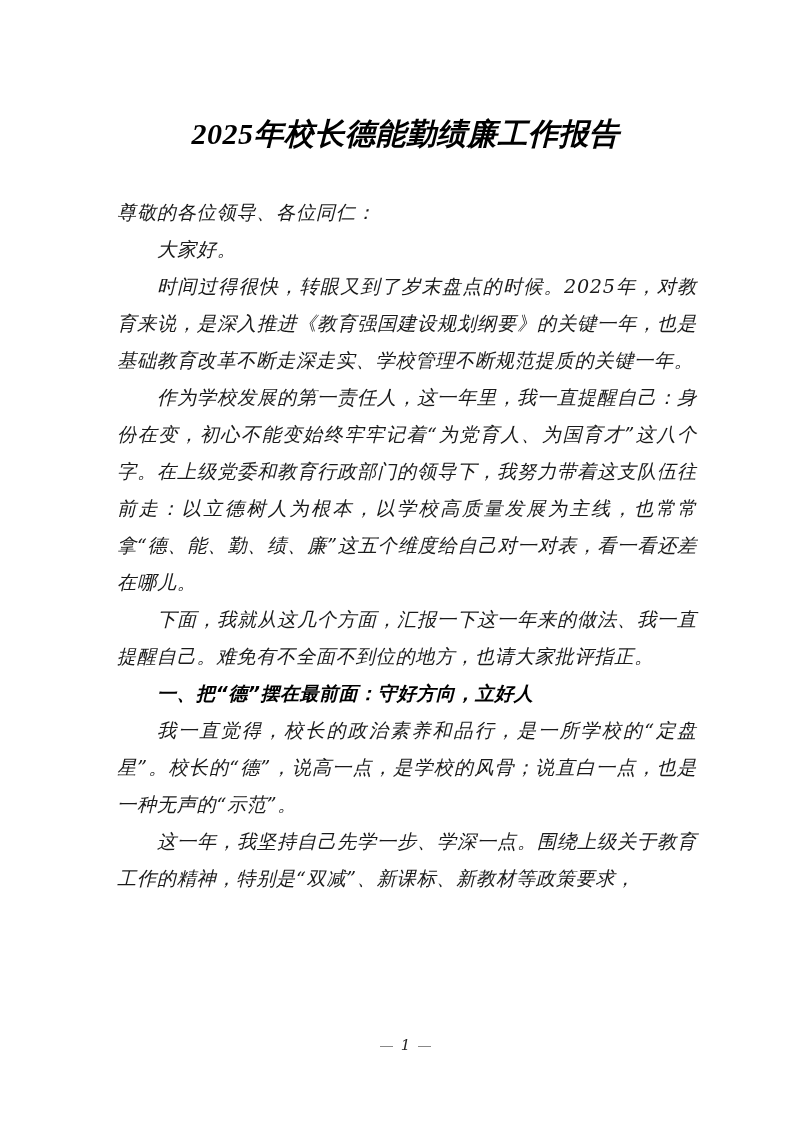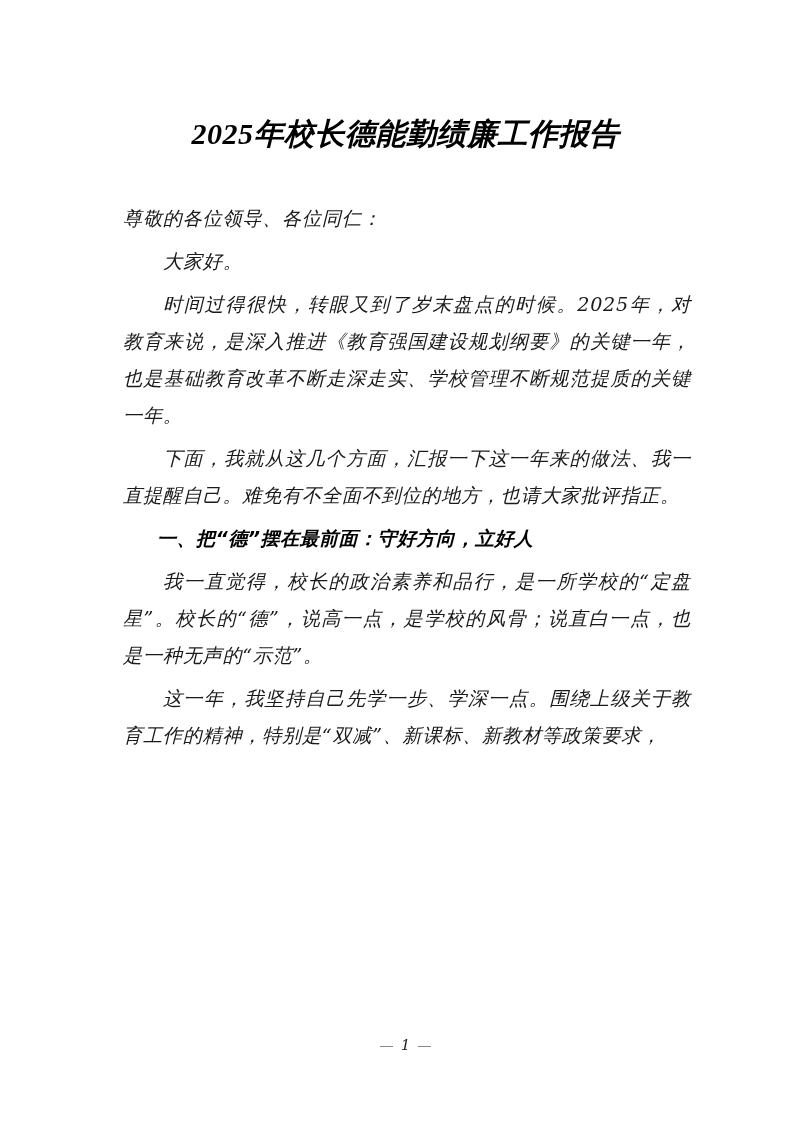--- a/index.html
+++ b/index.html
@@ -4,38 +4,39 @@
 <style>
   html, body { margin:0; padding:0; background:#ffffff; }
   body { width:793px; height:1122px; position:relative; overflow:hidden;
          font-family:"DejaVu Serif","Liberation Serif",serif; color:#111; }
   .page { position:absolute; left:9px; top:0; width:793px; height:827px; background:#fff;font-style:italic; }
   .title { position:absolute; left:0; top:112px; width:793px; text-align:center;
            font-family:"Liberation Serif","DejaVu Serif",serif; font-weight:bold;
            font-size:30px; line-height:44px; letter-spacing:0.5px; color:#000; }
   .body { position:absolute; left:108px; top:194px; width:580px; }
   .p { font-size:19.2px; line-height:37px; text-align:justify; text-align-last:left;
-       margin:6px; letter-spacing:0.7px; color:#1a1a1a; }
+       margin:0; letter-spacing:0.7px; color:#1a1a1a; }
   .p.indent { text-indent:40px; }
   .h1 { font-family:"DejaVu Sans","Liberation Sans",sans-serif; font-weight:bold;
         font-size:19px; line-height:37px; text-indent:40px; margin:0; color:#000; letter-spacing:0.5px; }
   .footer { position:absolute; left:0; top:1036px; width:793px; text-align:center;
             font-size:15px; color:#222; }
   .footer .dash { display:inline-block; width:13px; height:1px; background:#888; vertical-align:middle; margin:0 8px; }
 </style>
 </head>
 <body>
 
 <div class="page">
   <div class="title">2025年校长德能勤绩廉工作报告</div>
 
   <div class="body">
     <p class="p">尊敬的各位领导、各位同仁：</p>
     <p class="p indent">大家好。</p>
     <p class="p indent">时间过得很快，转眼又到了岁末盘点的时候。2025年，对教育来说，是深入推进《教育强国建设规划纲要》的关键一年，也是基础教育改革不断走深走实、学校管理不断规范提质的关键一年。</p>
+    <p class="p indent">作为学校发展的第一责任人，这一年里，我一直提醒自己：身份在变，初心不能变始终牢牢记着“为党育人、为国育才”这八个字。在上级党委和教育行政部门的领导下，我努力带着这支队伍往前走：以立德树人为根本，以学校高质量发展为主线，也常常拿“德、能、勤、绩、廉”这五个维度给自己对一对表，看一看还差在哪儿。</p>
     <p class="p indent">下面，我就从这几个方面，汇报一下这一年来的做法、我一直提醒自己。难免有不全面不到位的地方，也请大家批评指正。</p>
     <p class="h1">一、把“德”摆在最前面：守好方向，立好人</p>
     <p class="p indent">我一直觉得，校长的政治素养和品行，是一所学校的“定盘星”。校长的“德”，说高一点，是学校的风骨；说直白一点，也是一种无声的“示范”。</p>
     <p class="p indent">这一年，我坚持自己先学一步、学深一点。围绕上级关于教育工作的精神，特别是“双减”、新课标、新教材等政策要求，</p>
   </div>
 
   <div class="footer">
     <span class="dash"></span><span>1</span><span class="dash"></span>
   </div>
 </div>

